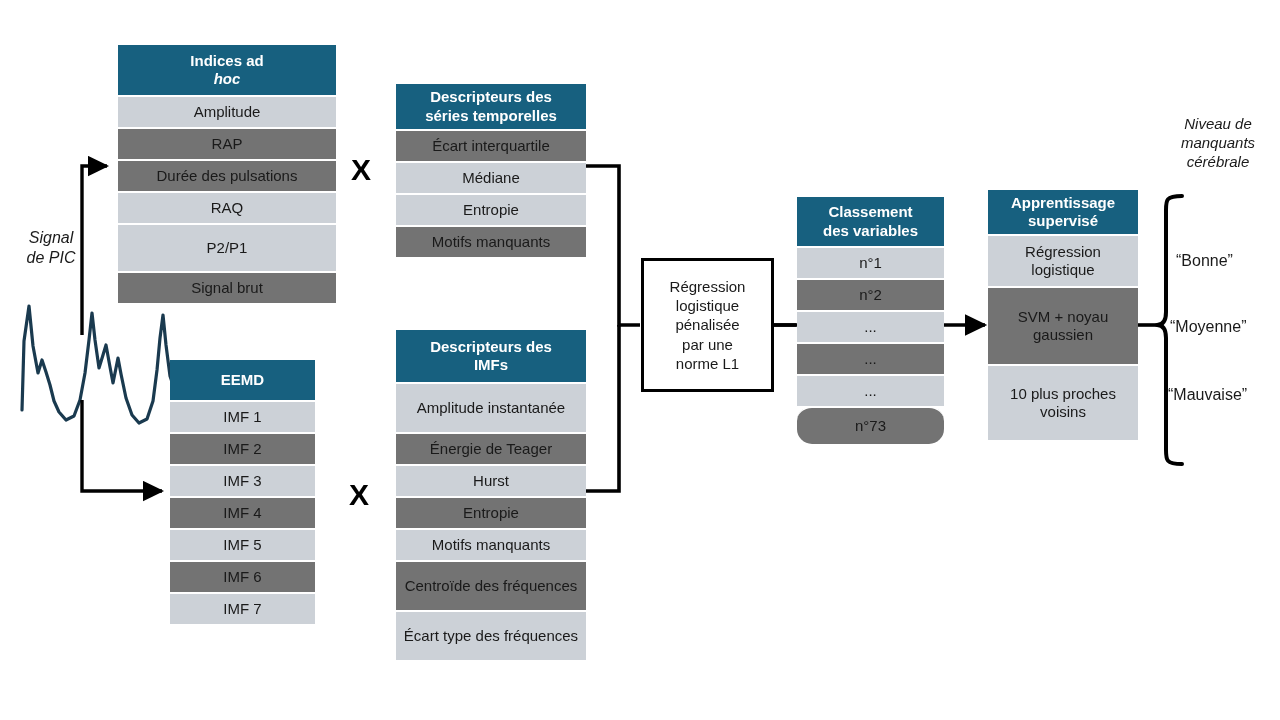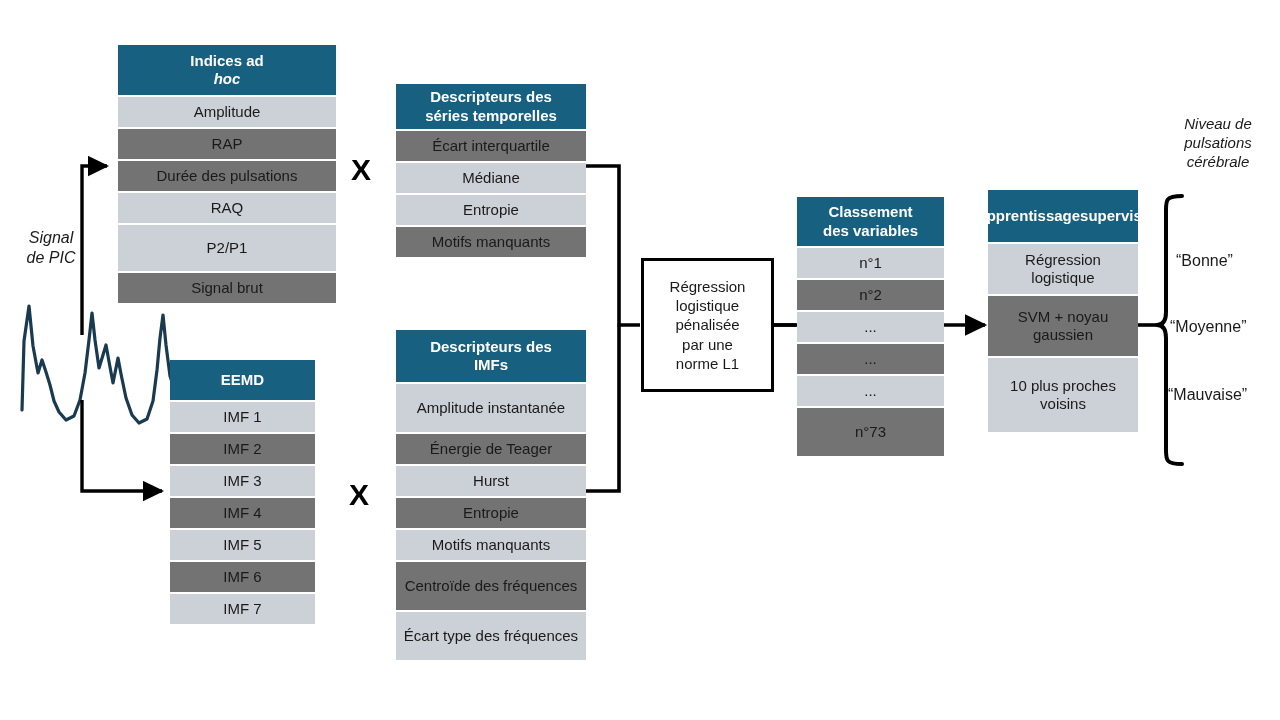--- a/index.html
+++ b/index.html
@@ -236,44 +236,44 @@
       </div>
     <div class="row a" style="height:32px;">
         <span>...</span>
       </div>
     <div class="row b" style="height:32px;">
         <span>...</span>
       </div>
     <div class="row a" style="height:32px;">
         <span>...</span>
       </div>
-    <div class="row b" style="height:50px;">
+    <div class="row b" style="height:38px;border-radius:15px;">
         <span>n°73</span>
       </div>
   </div>
 
   <div class="tbl" style="left:988px; top:190px; width:150px; font-size:15px;">
-    <div class="hdr" style="height:52px; flex-direction:row;">
+    <div class="hdr" style="height:44px; flex-direction:column;">
       <span>Apprentissage</span>
       <span>supervisé</span>
     </div>
     <div class="row a" style="height:52px;">
         <span>Régression logistique</span>
       </div>
-    <div class="row b" style="height:62px;">
+    <div class="row b" style="height:78px;">
         <span>SVM + noyau gaussien</span>
       </div>
     <div class="row a" style="height:76px;">
         <span>10 plus proches voisins</span>
       </div>
   </div>
 
   <div class="ital" style="left:1158px; top:115px; width:120px; font-size:15px;">
     <div>Niveau de</div>
-    <div>pulsations</div>
+    <div>manquants</div>
     <div>cérébrale</div>
   </div>
 
   <div class="plain" style="left:1176px; top:251px; width:100px; font-size:16px; text-align:left;">“Bonne”</div>
   <div class="plain" style="left:1170px; top:317px; width:110px; font-size:16px; text-align:left;">“Moyenne”</div>
   <div class="plain" style="left:1168px; top:385px; width:112px; font-size:16px; text-align:left;">“Mauvaise”</div>
 
 </div>
 
 </body></html>

